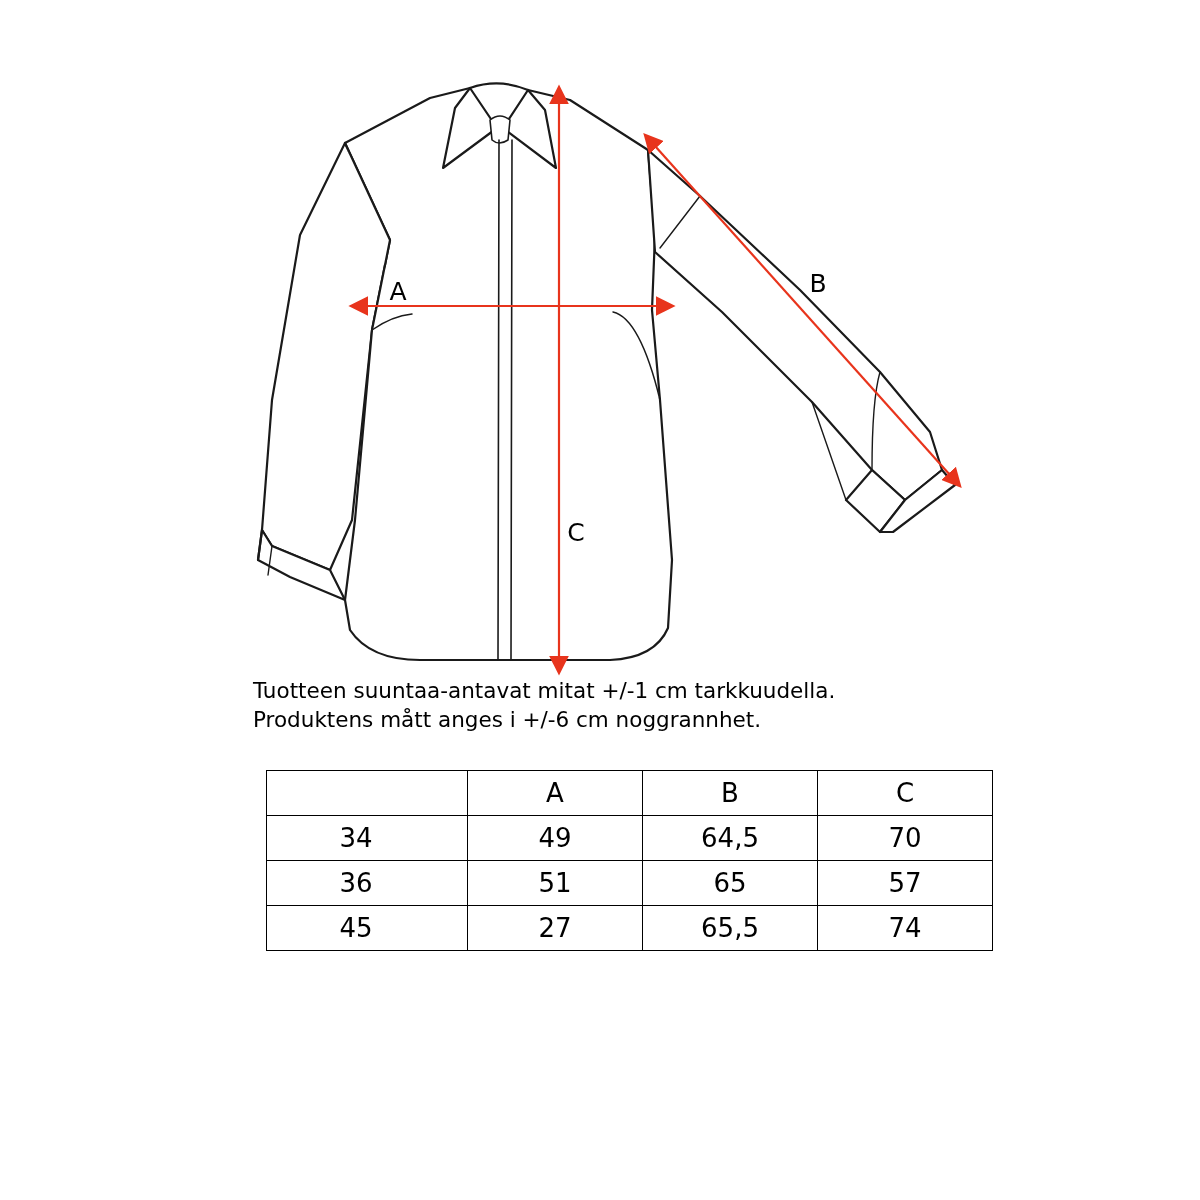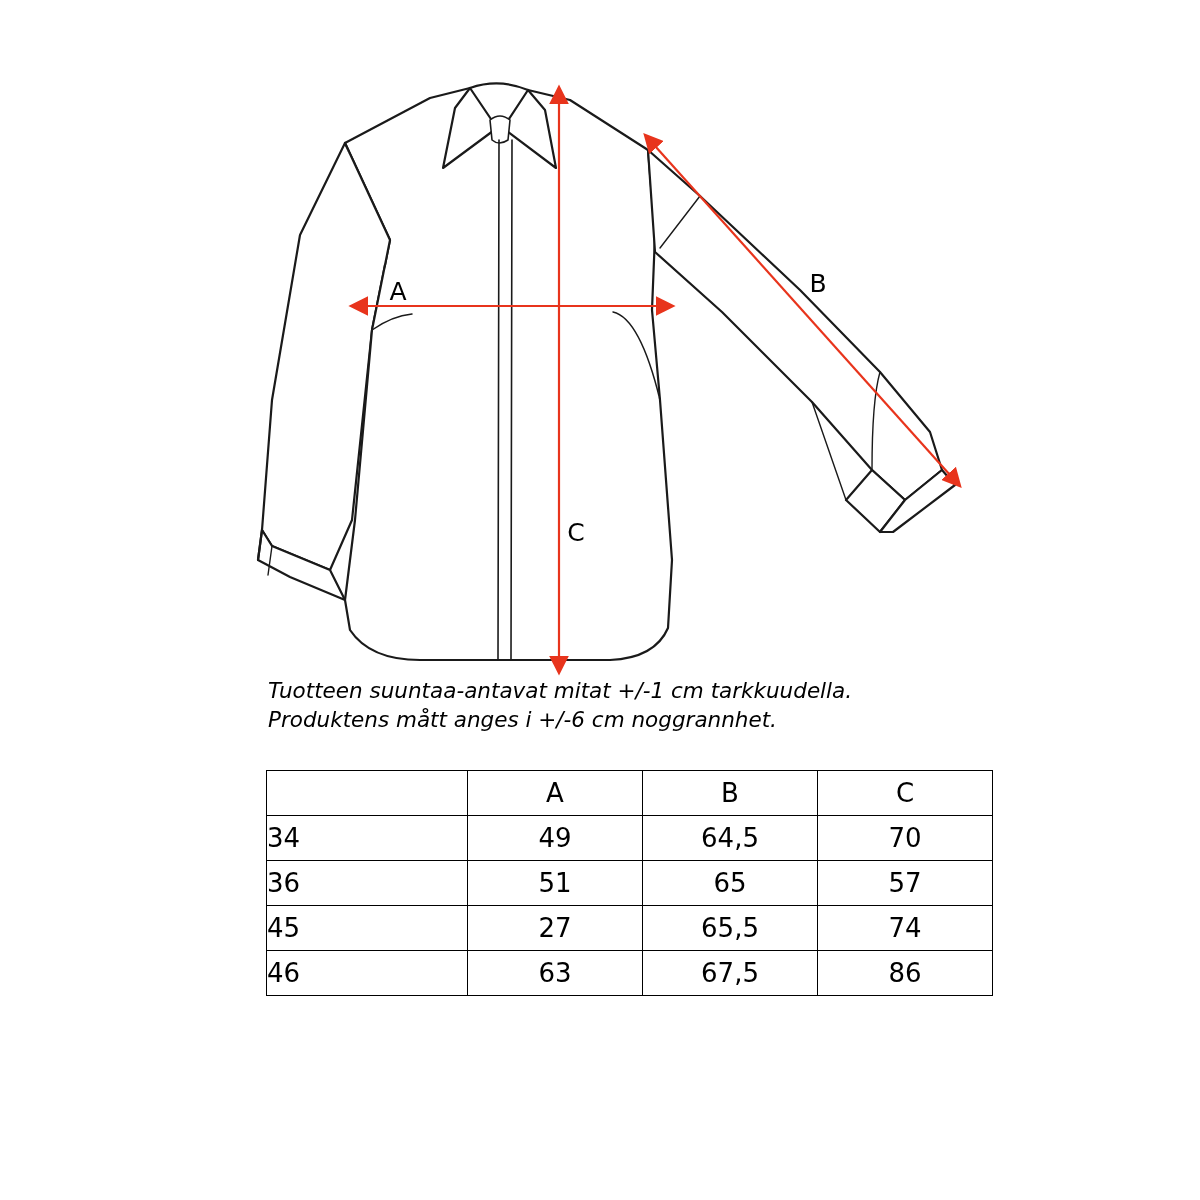--- a/index.html
+++ b/index.html
@@ -29,24 +29,23 @@
     height: 680px;
   }
   .dim-label {
     font-size: 25px;
     fill: #000;
     font-family: "DejaVu Sans", "Liberation Sans", sans-serif;
   }
   
   #notes {
     position: absolute;
-    left: 268px;
+    left: 253px;
     top: 676px;
     width: 800px;
-    font-style: italic;
   }
   #notes .note-line {
     font-size: 21.5px;
     line-height: 29px;
     color: #000;
     white-space: nowrap;
   }
   
   #size-table {
     position: absolute;
@@ -59,21 +58,21 @@
   #size-table td, #size-table th {
     border: 1.5px solid #000;
     height: 44px;
     font-size: 26px;
     font-weight: normal;
     padding: 0;
     color: #000;
   }
   #size-table .col-size {
     width: 178px;
-    text-align: left;
+    text-align: center;
     padding-right: 22px;
   }
   #size-table .col-val {
     width: 174px;
     text-align: center;
   }
   #size-table thead .col-size {
     border-right: 1.5px solid #000;
   }
 </style>
@@ -171,22 +170,16 @@
         <td class="col-val">51</td>
         <td class="col-val">65</td>
         <td class="col-val">57</td>
       </tr>
       <tr>
         <td class="col-size">45</td>
         <td class="col-val">27</td>
         <td class="col-val">65,5</td>
         <td class="col-val">74</td>
       </tr>
-      <tr>
-        <td class="col-size">46</td>
-        <td class="col-val">63</td>
-        <td class="col-val">67,5</td>
-        <td class="col-val">86</td>
-      </tr>
     </tbody>
   </table>
 
 </div>
 
 </body></html>

